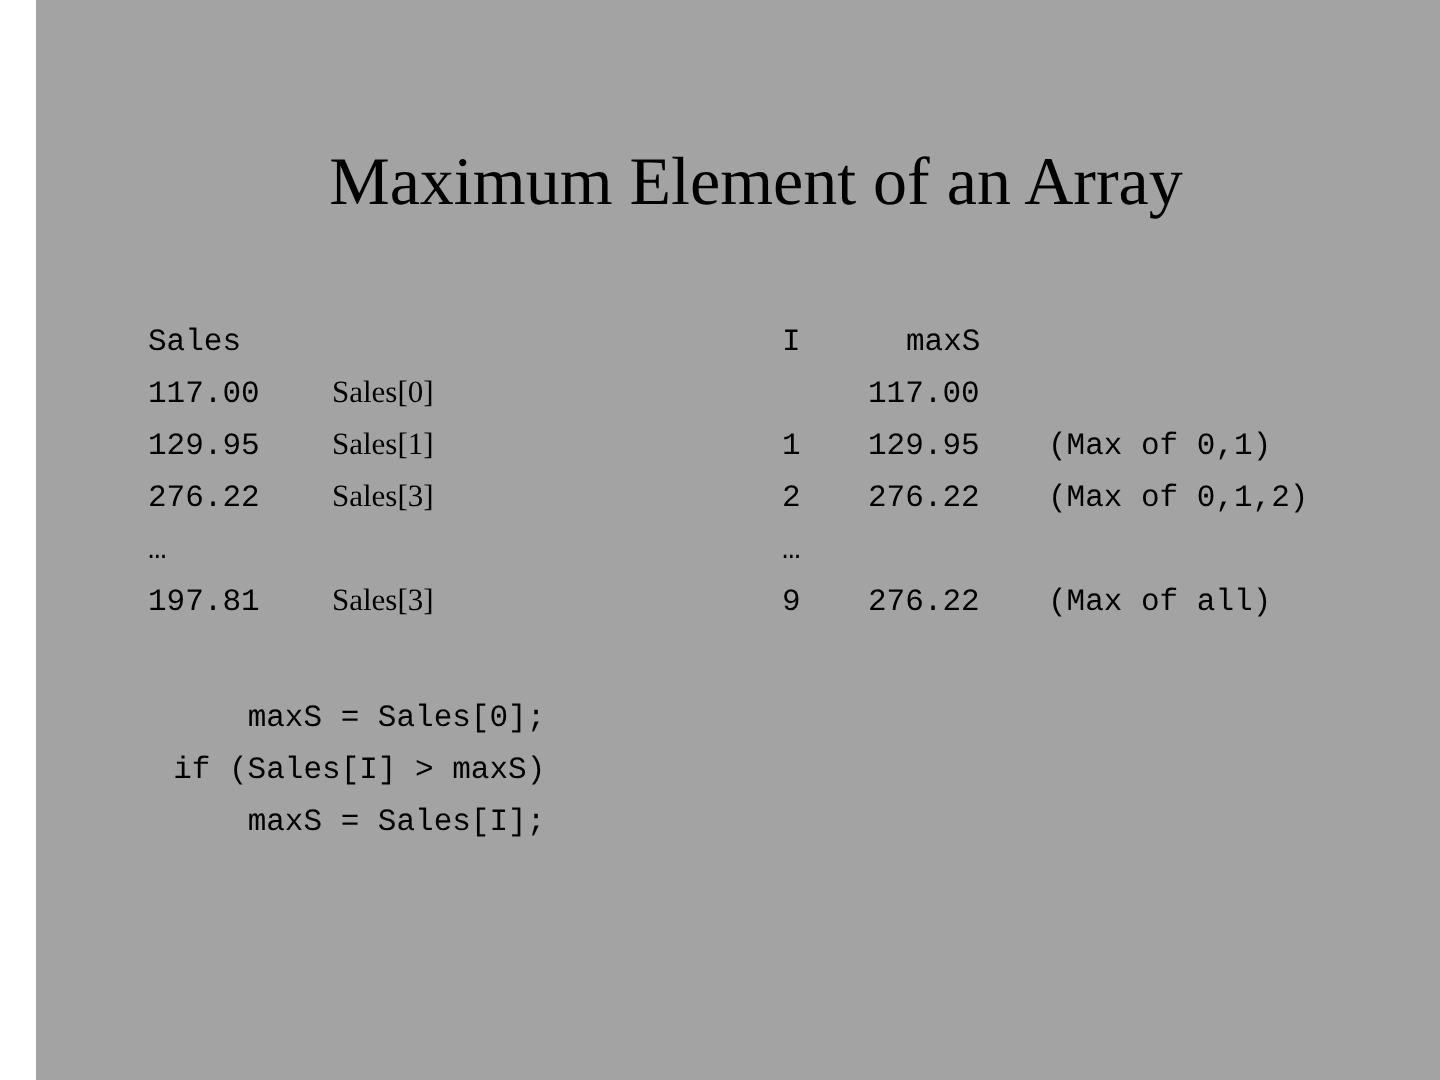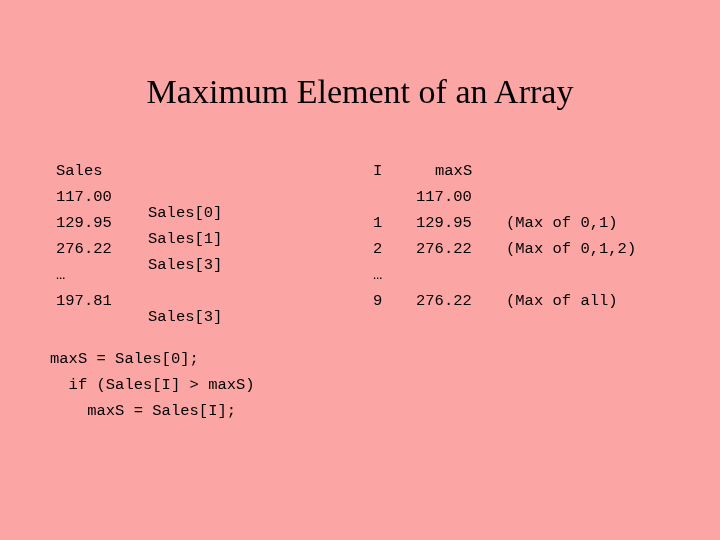--- a/index.html
+++ b/index.html
@@ -12,21 +12,22 @@
     height: 540px;
     position: relative;
     overflow: hidden;
     font-family: "Liberation Sans", sans-serif;
     color: #000000;
   }
 
   .slide {
     position: absolute;
     inset: 0;
-    background: #fca5a5;
+    background: #a3a3a3;
+    margin-left: 18px;
   }
 
   
   .slide-title {
     position: absolute;
     left: 0;
     top: 70px;
     width: 720px;
     text-align: center;
     font-family: "Liberation Serif", "DejaVu Serif", serif;
@@ -59,21 +60,22 @@
     position: relative;
   }
   .sales-value {
     position: absolute;
     left: 0;
     top: 0;
   }
   .sales-label {
     position: absolute;
     left: 92px;
-    top: 16px;
+    top: 0;
+    font-family: Liberation Serif, serif;
   }
   .sales-ellipsis {
     position: absolute;
     left: 0;
     top: 0;
   }
 
   
   .trace-table {
     position: absolute;
@@ -119,20 +121,21 @@
   
   .code-block {
     position: absolute;
     left: 50px;
     top: 346px;
   }
   .code-line {
     display: block;
     height: 26px;
     white-space: pre;
+    text-align: right;
   }
 </style>
 </head>
 <body>
 
 <div class="slide">
 
   <div class="slide-title">Maximum Element of an Array</div>
 
   <div class="sales-table">

